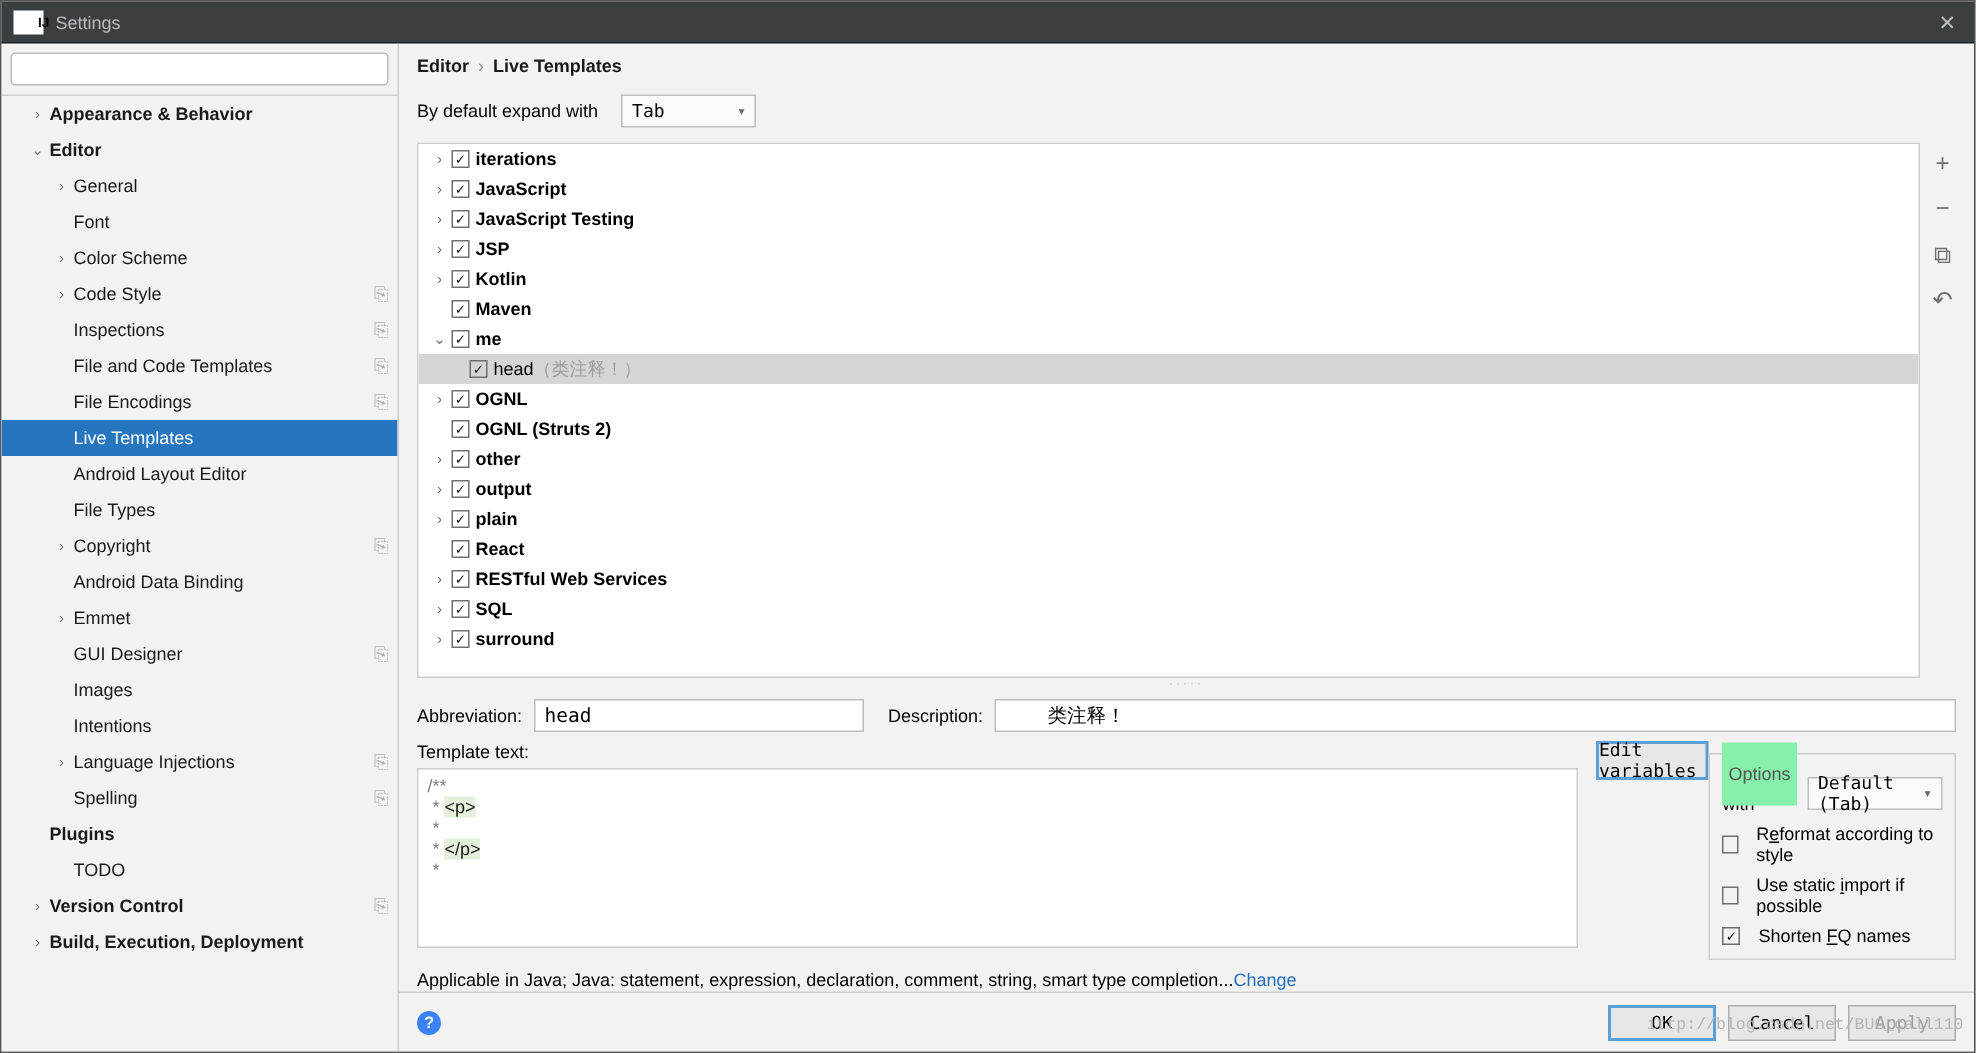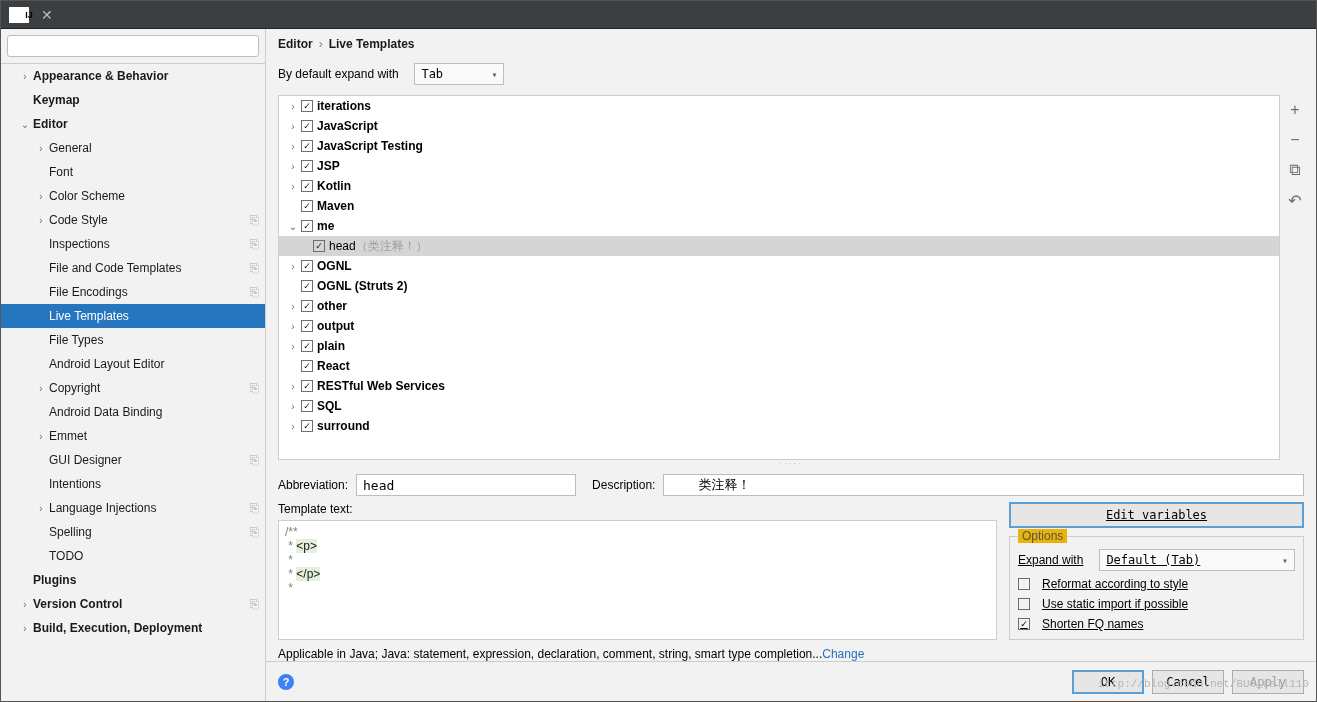--- a/index.html
+++ b/index.html
@@ -44,62 +44,59 @@
 .tnode .name{ font-weight:bold; }
 .editor-area{ padding:8px 12px 0; display:flex; flex-direction:column; font-family:Consolas, monospace; font-size:13px; flex-shrink:0;}
 .grip{ height:6px; display:flex; justify-content:center; align-items:center; color:#c0c0c0; font-size:8px; letter-spacing:2px;}
 .fields{ display:flex; align-items:center; gap:8px; margin-bottom:6px; }
 .fields input{ height:22px; border:1px solid #bdbdbd; padding:0 6px; font-family:Consolas, monospace; font-size:13px;}
 .cols{ display:flex; gap:12px; }
 .leftcol{ flex:1; display:flex; flex-direction:column; }
 .template-text{ border:1px solid #cdcdcd; background:#fff; height:120px; padding:4px 6px; font-family:Consolas, monospace; font-size:13px; overflow:auto; white-space:pre; }
 .template-text .c-gray{ color:#808080; }
 .template-text .t-html{ background:#e4efdc; color:#1a1a1a;}
-.rightcol{ width:295px; display:flex; flex-direction:column;text-decoration:underline; }
+.rightcol{ width:240px; display:flex; flex-direction:row; }
 .btn-wide{ height:26px; border:2px solid #5a9fd6; background:#e6e6e6; display:flex; align-items:center; justify-content:center; font-family:Consolas, monospace; cursor:pointer;}
 .fieldset{ border:1px solid #cdcdcd; margin-top:8px; padding:6px 8px 8px; position:relative;}
-.legend{ position:absolute; top:-8px; left:8px; background:#eab308; padding:0 4px; font-size:12px; color:#555;}
+.legend{ position:absolute; top:-8px; left:8px; background:#86efac; padding:14px 4px; font-size:12px; color:#555;}
 .optrow{ display:flex; align-items:center; margin-top:6px; gap:12px; font-family:Consolas, monospace;}
 .cb2{ width:12px; height:12px; border:1px solid #6e6e6e; display:inline-flex; align-items:center; justify-content:center; font-size:9px;}
 .cb2.checked::after{content:"✓";}
 .u{text-decoration:underline;}
 .applicable{ padding:6px 12px 0; font-family:Consolas, monospace; font-size:13px;}
 .applicable .link{ color:#2470bf; cursor:pointer; }
 .footer{ height:40px; border-top:1px solid #cdcdcd; display:flex; align-items:center; justify-content:space-between; padding:0 12px; margin-top:auto;}
 .help{ width:16px; height:16px; border-radius:50%; background:#3b82f6; color:#fff; display:flex; align-items:center; justify-content:center; font-size:11px; font-weight:bold;}
 .btns{ display:flex; gap:8px;}
 .btn{ min-width:72px; height:24px; border:1px solid #adadad; background:#e6e6e6; display:flex; align-items:center; justify-content:center; font-family:Consolas, monospace; cursor:pointer;}
 .btn.primary{ border:2px solid #5a9fd6;}
 .btn.disabled{ color:#9e9e9e;}
 .watermark{ position:absolute; right:8px; bottom:12px; color:#b5b5b5; font-size:11px; font-family:Liberation Mono, monospace; pointer-events:none;margin-left:35px;}
 </style>
 </head>
 <body>
 
 <div class="window">
   <div class="titlebar">
     <div class="logo">IJ</div>
+    <div class="title">Settings</div>
     <div class="close">✕</div>
   </div>
   <div class="body">
     <div class="sidepanel">
       <div class="search-wrap">
         <span class="search-icon">🔍</span>
         <input class="search" placeholder="" style="">
       </div>
       <div class="tree" id="side-tree">
           <div class="tree-item d0 bold">
             <span class="arrow">›</span>
             <span class="lbl">Appearance &amp; Behavior</span>
           </div>
           <div class="tree-item d0 bold">
-            <span class="arrow"></span>
-            <span class="lbl">Keymap</span>
-          </div>
-          <div class="tree-item d0 bold">
             <span class="arrow">⌄</span>
             <span class="lbl">Editor</span>
           </div>
           <div class="tree-item d1">
             <span class="arrow">›</span>
             <span class="lbl">General</span>
           </div>
           <div class="tree-item d1">
             <span class="arrow"></span>
             <span class="lbl">Font</span>
@@ -127,65 +124,69 @@
             <span class="arrow"></span>
             <span class="lbl">File Encodings</span>
             <span class="gear">⎘</span>
           </div>
           <div class="tree-item d1 selected">
             <span class="arrow"></span>
             <span class="lbl">Live Templates</span>
           </div>
           <div class="tree-item d1">
             <span class="arrow"></span>
+            <span class="lbl">Android Layout Editor</span>
+          </div>
+          <div class="tree-item d1">
+            <span class="arrow"></span>
             <span class="lbl">File Types</span>
           </div>
           <div class="tree-item d1">
-            <span class="arrow"></span>
-            <span class="lbl">Android Layout Editor</span>
-          </div>
-          <div class="tree-item d1">
             <span class="arrow">›</span>
             <span class="lbl">Copyright</span>
             <span class="gear">⎘</span>
           </div>
           <div class="tree-item d1">
             <span class="arrow"></span>
             <span class="lbl">Android Data Binding</span>
           </div>
           <div class="tree-item d1">
             <span class="arrow">›</span>
             <span class="lbl">Emmet</span>
           </div>
           <div class="tree-item d1">
             <span class="arrow"></span>
             <span class="lbl">GUI Designer</span>
             <span class="gear">⎘</span>
           </div>
           <div class="tree-item d1">
             <span class="arrow"></span>
+            <span class="lbl">Images</span>
+          </div>
+          <div class="tree-item d1">
+            <span class="arrow"></span>
             <span class="lbl">Intentions</span>
           </div>
           <div class="tree-item d1">
             <span class="arrow">›</span>
             <span class="lbl">Language Injections</span>
             <span class="gear">⎘</span>
           </div>
           <div class="tree-item d1">
             <span class="arrow"></span>
             <span class="lbl">Spelling</span>
             <span class="gear">⎘</span>
           </div>
+          <div class="tree-item d0 bold">
+            <span class="arrow"></span>
+            <span class="lbl">Plugins</span>
+          </div>
           <div class="tree-item d1">
             <span class="arrow"></span>
             <span class="lbl">TODO</span>
-          </div>
-          <div class="tree-item d0 bold">
-            <span class="arrow"></span>
-            <span class="lbl">Plugins</span>
           </div>
           <div class="tree-item d0 bold">
             <span class="arrow">›</span>
             <span class="lbl">Version Control</span>
             <span class="gear">⎘</span>
           </div>
           <div class="tree-item d0 bold">
             <span class="arrow">›</span>
             <span class="lbl">Build, Execution, Deployment</span>
           </div>

